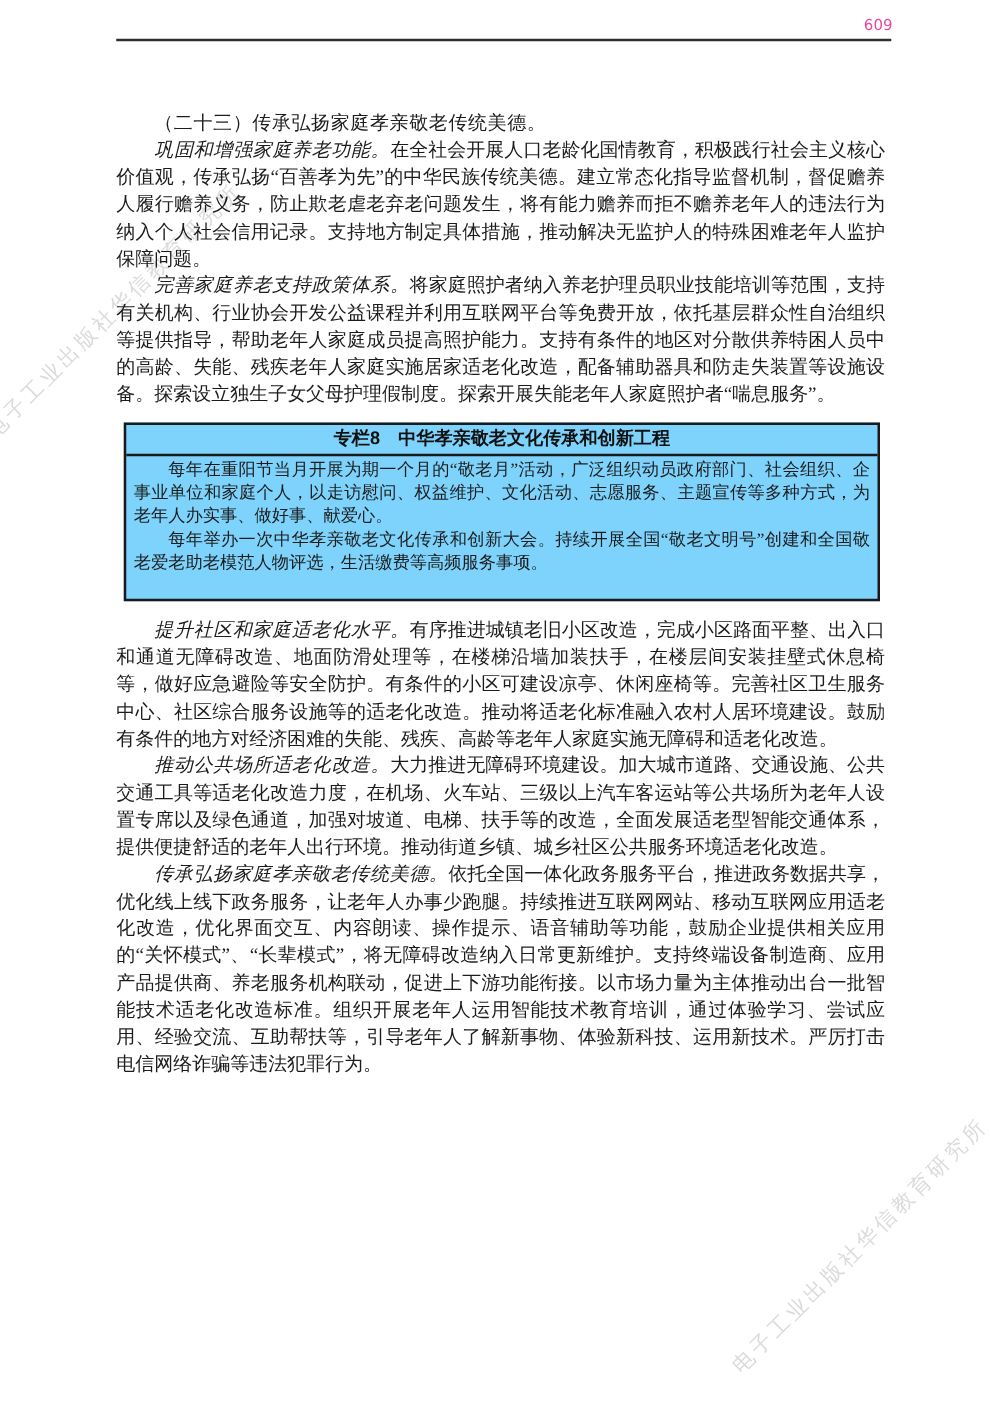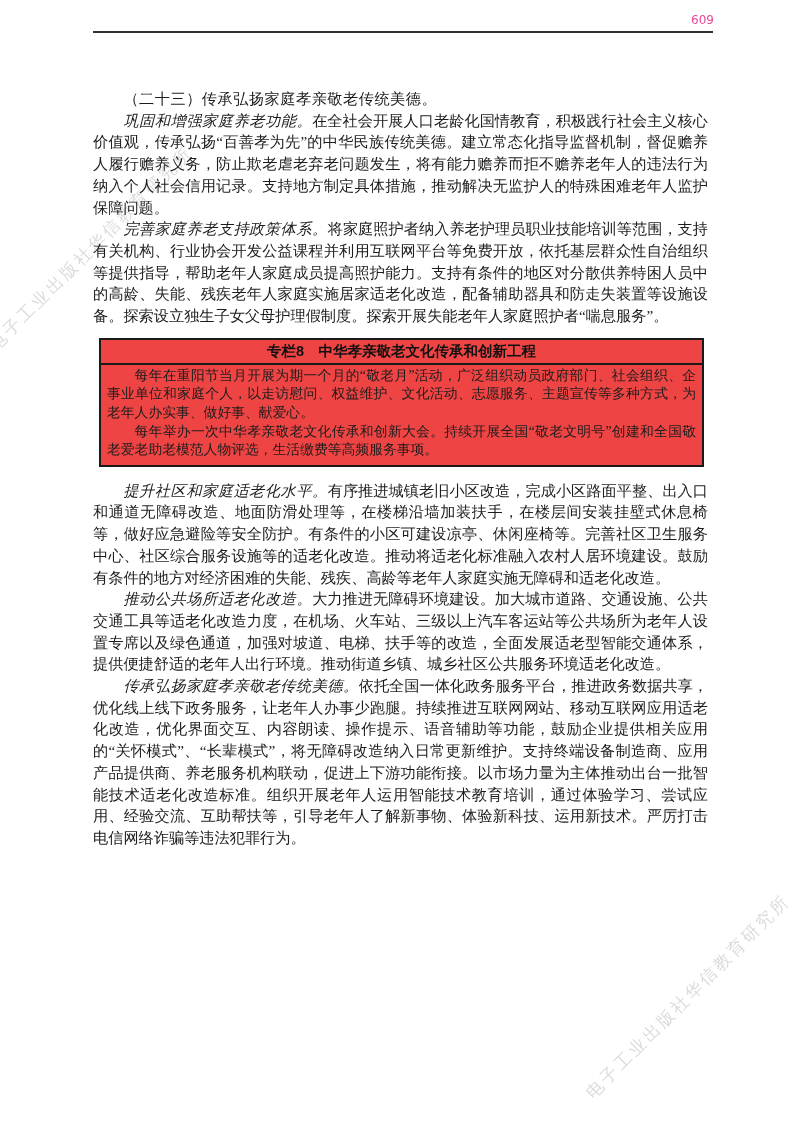--- a/index.html
+++ b/index.html
@@ -21,29 +21,29 @@
     position:absolute;left:93px;top:88px;width:615px;
     font-size:15.2px;line-height:21.7px;text-align:justify;
   }
   .sec-heading{
     margin:0;font-size:15.2px;font-weight:normal;
     text-indent:2em;letter-spacing:0.5px;
   }
   .para{margin:0;text-indent:2em;}
   .lead{font-style:italic;letter-spacing:0.5px;}
   .column-box{
-    border:2px solid #1a1a1a;margin:11px 4px 13px 6px;background:#ef4444;
+    border:2px solid #1a1a1a;margin:11px 4px 13px 6px;background:#7dd3fc;
   }
   .box-title{
     text-align:center;font-weight:bold;font-size:14.5px;line-height:20px;
     padding:1px 0 2px;border-bottom:2px solid #1a1a1a;
     font-family:"Liberation Sans","DejaVu Sans",sans-serif;
     color:#111;
   }
-  .box-body{padding:2px 6px 5px;font-size:13.8px;line-height:18.6px;}
+  .box-body{padding:2px 6px 19px;font-size:13.8px;line-height:18.6px;}
   .box-body p{margin:0;text-indent:2em;text-align:justify;}
   .watermark{
     position:absolute;white-space:nowrap;pointer-events:none;
     color:#bdbdbd;opacity:0.55;font-size:17px;letter-spacing:3px;
     font-family:"Liberation Serif","DejaVu Serif",serif;
     z-index:0;
   }
   .wm-left{left:-8px;top:336px;transform-origin:left center;transform:rotate(-45deg);}
   .wm-right{right:6px;top:886px;transform-origin:right center;transform:rotate(-45deg);}
   .content,.page-number,.head-rule{z-index:1;}

